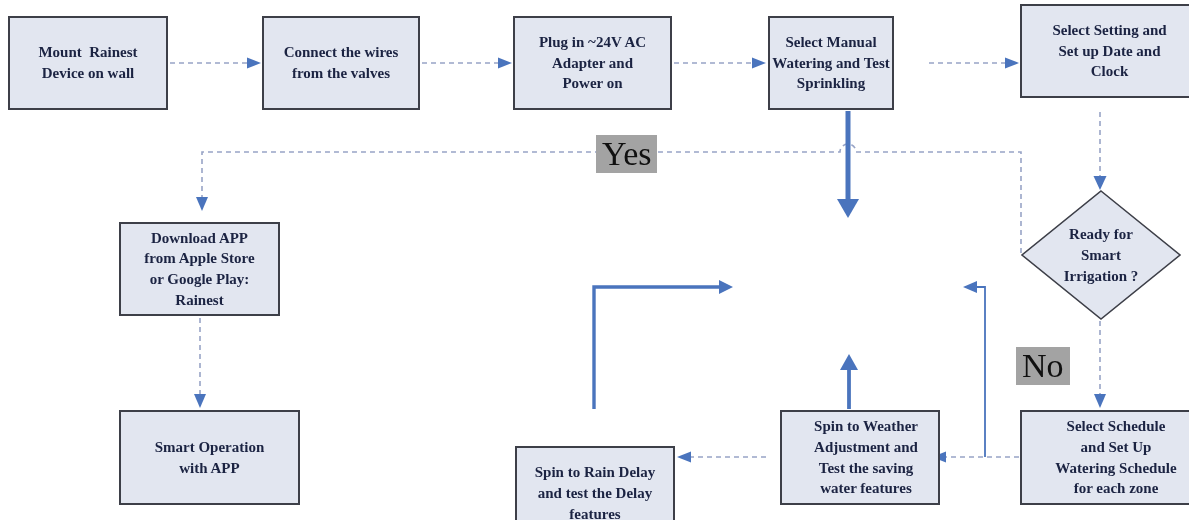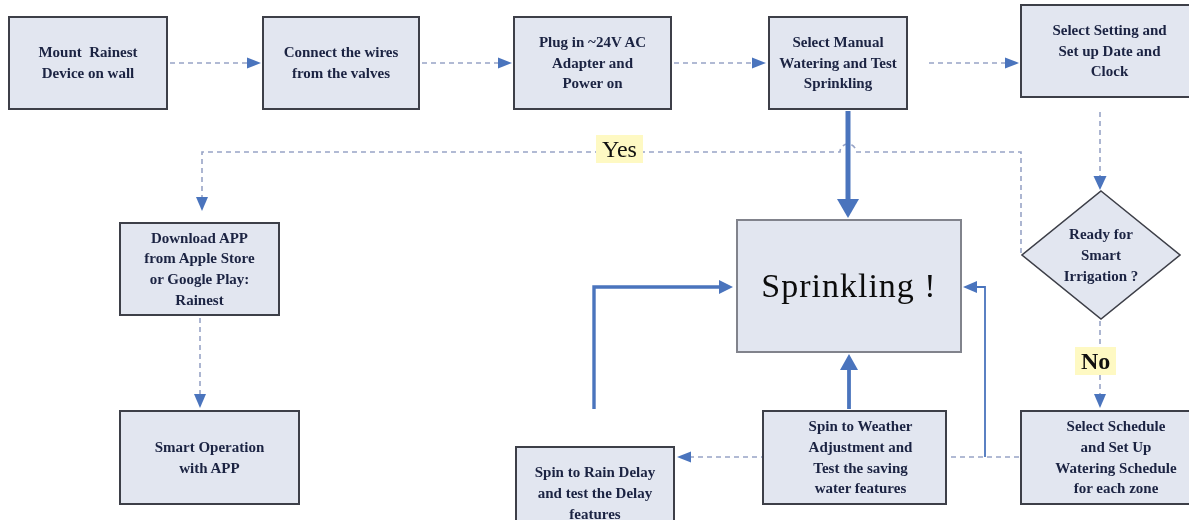--- a/index.html
+++ b/index.html
@@ -34,22 +34,22 @@
     position:absolute;
     display:flex;align-items:center;justify-content:center;
     text-align:center;
     font-weight:bold;font-size:15px;line-height:1.4;
     color:#1b2342;
     white-space:pre-wrap;
     z-index:2;
   }
   .branch-label{
     position:absolute;
-    background:#fef9c3;
-    font-size:24px;line-height:1;
+    background:#a3a3a3;
+    font-size:34px;line-height:1;
     color:#101010;
     padding:2px 6px;
     z-index:3;
   }
 </style>
 </head>
 <body>
 
 <div id="canvas">
 
@@ -98,53 +98,52 @@
   <div class="node" style="left:8px;top:16px;width:160px;height:94px;">Mount  Rainest
 Device on wall</div>
 
   <div class="node" style="left:262px;top:16px;width:158px;height:94px;">Connect the wires
 from the valves</div>
 
   <div class="node" style="left:513px;top:16px;width:159px;height:94px;">Plug in ~24V AC
 Adapter and
 Power on</div>
 
-  <div class="node" style="left:768px;top:16px;width:140px;height:94px;">Select Manual
+  <div class="node" style="left:768px;top:16px;width:126px;height:94px;">Select Manual
 Watering and Test
 Sprinkling</div>
 
   <div class="node" style="left:1020px;top:4px;width:179px;height:94px;">Select Setting and
 Set up Date and
 Clock</div>
 
   <div class="node" style="left:119px;top:222px;width:161px;height:94px;">Download APP
 from Apple Store
 or Google Play:
 Rainest</div>
 
   <div class="node" style="left:119px;top:410px;width:181px;height:95px;">Smart Operation
 with APP</div>
 
-  <div class="node big" style="left:736px;top:219px;width:226px;height:134px;">Sprinkling !</div>
 
   <div class="node" style="left:515px;top:410px;width:160px;height:95px;margin-top:36px;">Spin to Rain Delay
 and test the Delay
 features</div>
 
-  <div class="node" style="left:762px;top:410px;width:185px;height:95px;padding-left:12px;">Spin to Weather
+  <div class="node" style="left:780px;top:410px;width:160px;height:95px;padding-left:12px;">Spin to Weather
 Adjustment and
 Test the saving
 water features</div>
 
   <div class="node" style="left:1020px;top:410px;width:192px;height:95px;">Select Schedule
 and Set Up
 Watering Schedule
 for each zone</div>
 
   <div class="diamond-label" style="left:1035px;top:212px;width:132px;height:86px;">Ready for
 Smart
 Irrigation ?</div>
 
   <div class="branch-label" style="left:596px;top:135px;">Yes</div>
 
-  <div class="branch-label" style="left:1075px;top:347px;font-weight:bold;">No</div>
+  <div class="branch-label" style="left:1016px;top:347px;">No</div>
 
 </div>
 
 </body></html>

